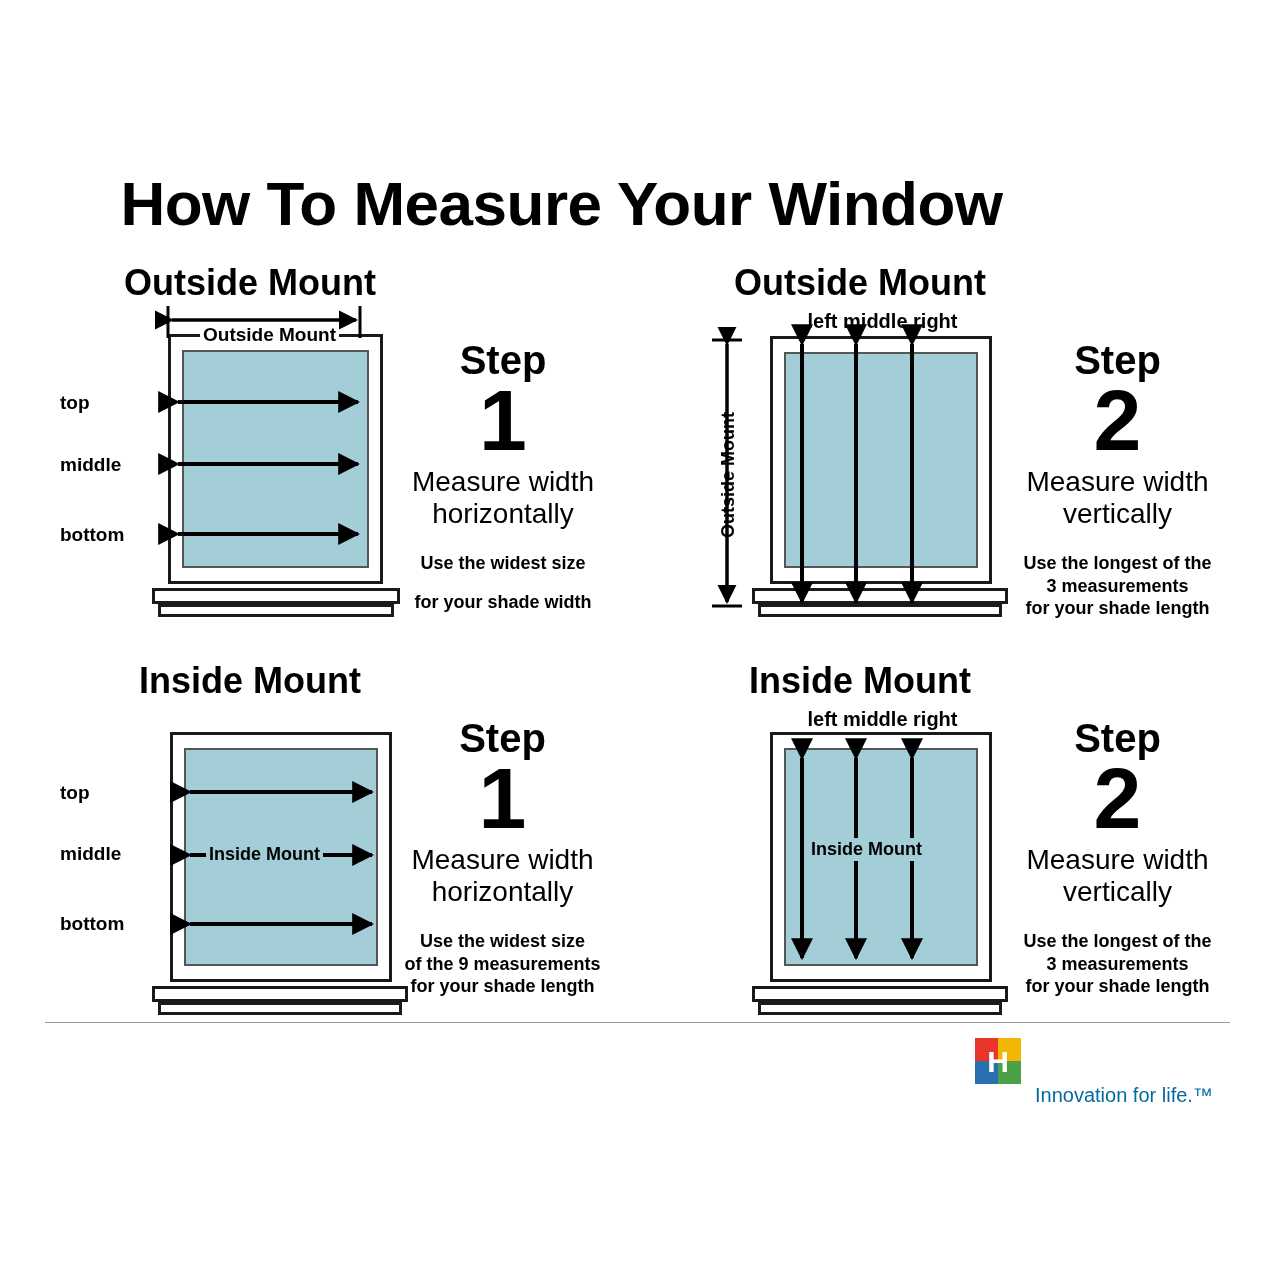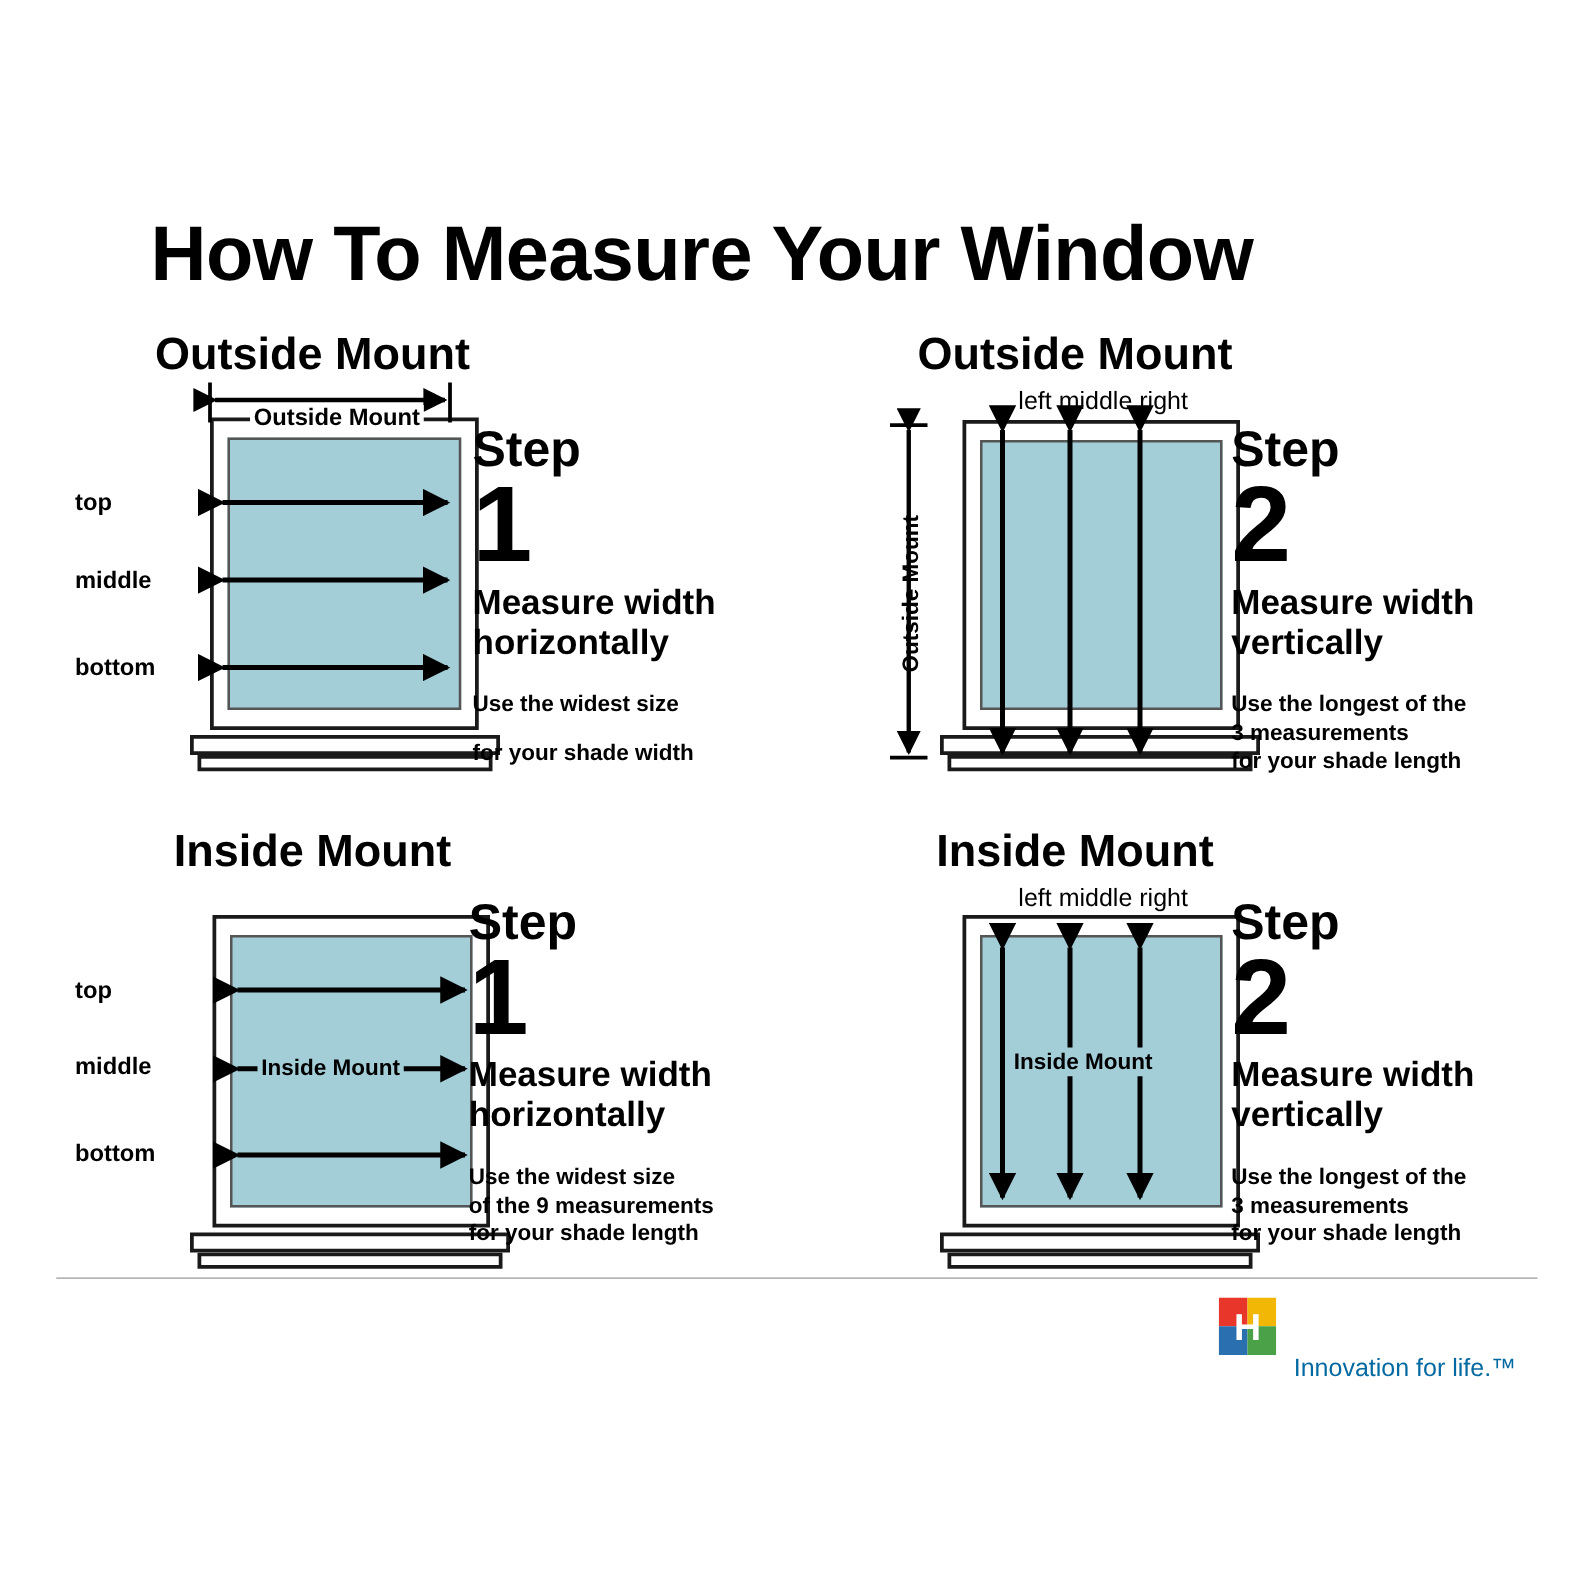--- a/index.html
+++ b/index.html
@@ -73,41 +73,41 @@
   }
   .rowlabel {
     position: absolute;
     font-size: 19px;
     font-weight: bold;
     white-space: nowrap;
   }
   .toplabel {
     position: absolute;
     font-size: 20px;
-    font-weight: normal;
+    font-weight: bold;
     white-space: nowrap;
     text-align: center;
   }
   .caption-box {
     position: absolute;
-    text-align: left;
+    text-align: center;
   }
   .step-word {
     font-size: 40px;
     font-weight: bold;
     line-height: 1.0;
   }
   .step-num {
     font-size: 86px;
     font-weight: bold;
     line-height: 0.95;
   }
   .step-main {
     font-size: 28px;
-    font-weight: bold;
+    font-weight: normal;
     line-height: 1.15;
     margin-top: 4px;
   }
   .step-sub {
     font-size: 18px;
     font-weight: bold;
     line-height: 1.25;
     margin-top: 22px;
   }
   .vlabel {

